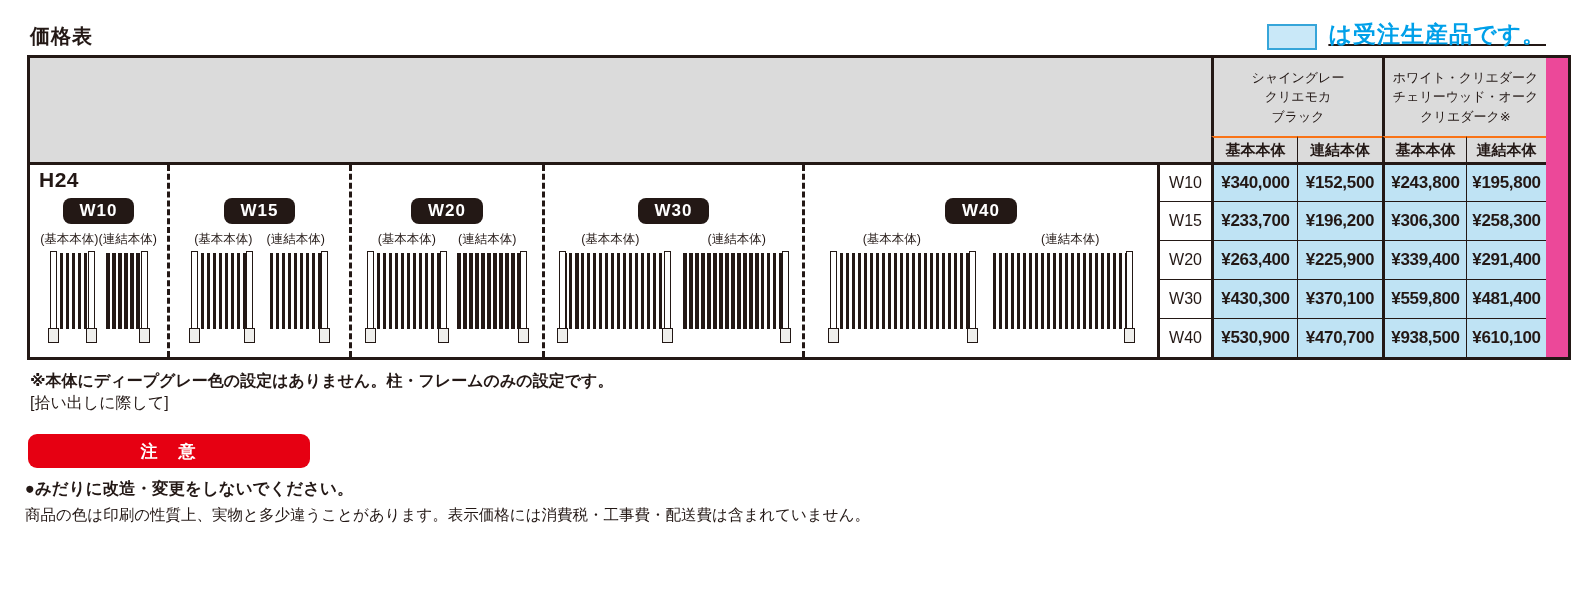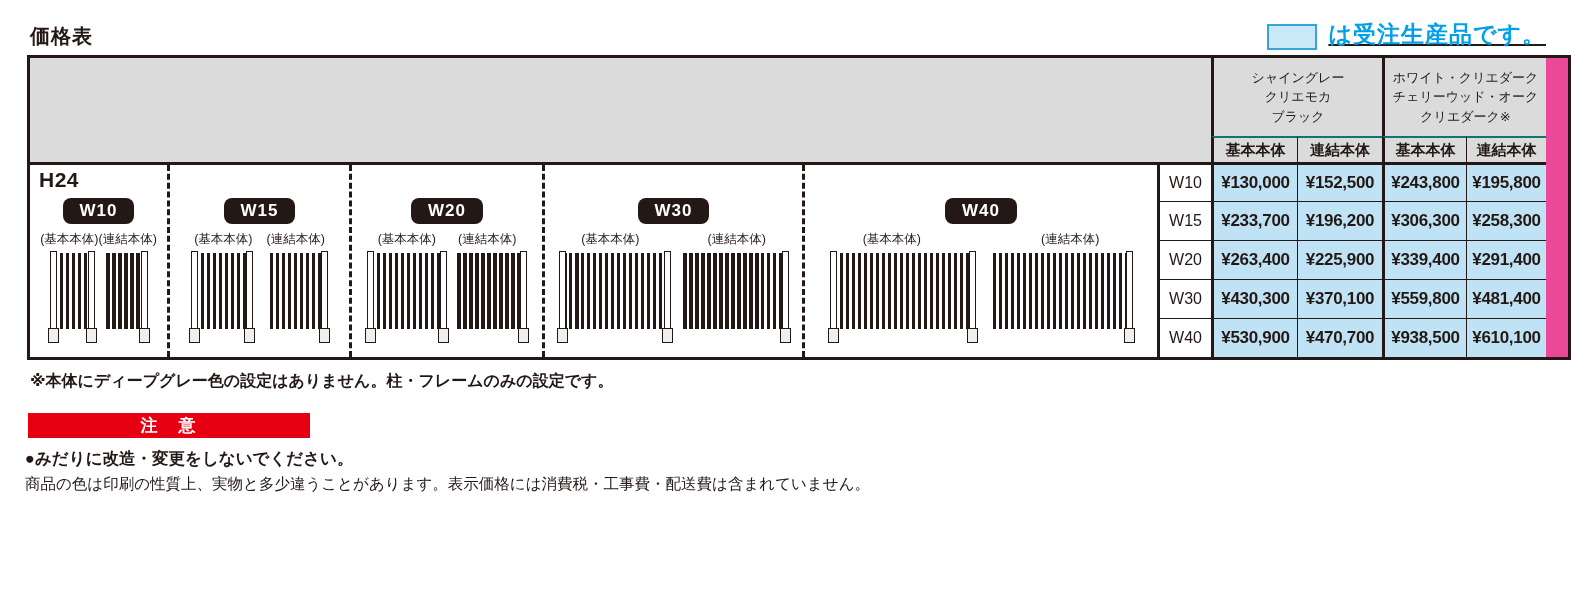--- a/index.html
+++ b/index.html
@@ -32,21 +32,21 @@
     background: #ec4899;
   }
   .cell { display: flex; align-items: center; justify-content: center; }
   .corner { grid-area: 1 / 1 / 3 / 3; background: #dbdbdb; }
   .grp { background: #dbdbdb; border-left: 3px solid #231815; text-align: center;
          font-size: 13px; line-height: 1.5; font-weight: 500;
          display: flex; flex-direction: column; align-items: center; justify-content: center; }
   .grp1 { grid-area: 1 / 3 / 2 / 5; }
   .grp2 { grid-area: 1 / 5 / 2 / 7; }
   .subhead { background: #dbdbdb; font-size: 15px; font-weight: bold;
-             border-top: 2px solid #0f766e; text-align: center; }
+             border-top: 2px solid #f97316; text-align: center; }
   .bL3 { border-left: 3px solid #231815; }
   .bL1 { border-left: 1.5px solid #231815; }
   .bT3 { border-top: 3px solid #231815; }
   .bT1 { border-top: 1.5px solid #231815; }
   .rowlabel { font-size: 16px; background: #ffffff; }
   .price { background: #bfe3f4; font-size: 17px; font-weight: bold; letter-spacing: -0.3px; }
 
   
   .diagram { grid-area: 3 / 1 / 8 / 2; border-top: 3px solid #231815;
              position: relative; display: flex; background: #ffffff; }
@@ -73,23 +73,23 @@
   .post.pl { left: 0; } .post.pr { right: 0; }
   .foot { position: absolute; top: 77px; width: 11px; height: 15px;
           background: #efefec; border: 1.5px solid #231815; }
   .foot.fl { left: -2px; } .foot.fr { right: -2px; }
 
   
   .notes { margin: 10px 0 0 30px; }
   .note-line { font-size: 16px; line-height: 21.5px; font-weight: 600; }
   .note-line.plain { font-weight: 400; }
   .caution-banner {
-    margin: 21px 0 7px 28px; width: 282px; height: 25px; background: #e60012;
+    margin: 21px 0 7px 28px; width: 282px; height: 34px; background: #e60012;
     color: #ffffff; font-size: 17px; font-weight: bold;
-    display: flex; align-items: center; justify-content: center; letter-spacing: 2px;
+    display: flex; align-items: center; justify-content: center; letter-spacing: 2px; border-radius: 9px;
   }
   .caution-lines { margin-left: 25px; }
   .caution-line { font-size: 16.5px; line-height: 26.5px; font-weight: 600; }
   .footer-line { margin: 3px 0 0 25px; font-size: 15.5px; font-weight: 500; }
 </style>
 </head>
 <body>
 
 <div class="topbar">
   <div class="page-title">価格表</div>
@@ -226,21 +226,21 @@
         <div class="fence link" style="width:140px">
           <div class="slats"></div>
             <div class="post pr"></div>
             <div class="foot fr"></div>
         </div>
       </div>
     </div>
   </div>
 
   <div class="cell rowlabel bL3 bT3" style="grid-area:3/2/4/3">W10</div>
-  <div class="cell price bL3 bT3" style="grid-area:3/3/4/4">¥130,000</div>
+  <div class="cell price bL3 bT3" style="grid-area:3/3/4/4">¥340,000</div>
   <div class="cell price bL1 bT3" style="grid-area:3/4/4/5">¥152,500</div>
   <div class="cell price bL3 bT3" style="grid-area:3/5/4/6">¥243,800</div>
   <div class="cell price bL1 bT3" style="grid-area:3/6/4/7">¥195,800</div>
 
   <div class="cell rowlabel bL3 bT1" style="grid-area:4/2/5/3">W15</div>
   <div class="cell price bL3 bT1" style="grid-area:4/3/5/4">¥233,700</div>
   <div class="cell price bL1 bT1" style="grid-area:4/4/5/5">¥196,200</div>
   <div class="cell price bL3 bT1" style="grid-area:4/5/5/6">¥306,300</div>
   <div class="cell price bL1 bT1" style="grid-area:4/6/5/7">¥258,300</div>
 
@@ -258,20 +258,21 @@
 
   <div class="cell rowlabel bL3 bT1" style="grid-area:7/2/8/3">W40</div>
   <div class="cell price bL3 bT1" style="grid-area:7/3/8/4">¥530,900</div>
   <div class="cell price bL1 bT1" style="grid-area:7/4/8/5">¥470,700</div>
   <div class="cell price bL3 bT1" style="grid-area:7/5/8/6">¥938,500</div>
   <div class="cell price bL1 bT1" style="grid-area:7/6/8/7">¥610,100</div>
 </div>
 
 <div class="notes">
   <div class="note-line">※本体にディープグレー色の設定はありません。柱・フレームのみの設定です。</div>
+  <div class="note-line plain">[拾い出しに際して]</div>
 </div>
 
 <div class="caution-banner">注　意</div>
 
 <div class="caution-lines">
   <div class="caution-line">●みだりに改造・変更をしないでください。</div>
 </div>
 
 <div class="footer-line">商品の色は印刷の性質上、実物と多少違うことがあります。表示価格には消費税・工事費・配送費は含まれていません。</div>
 

